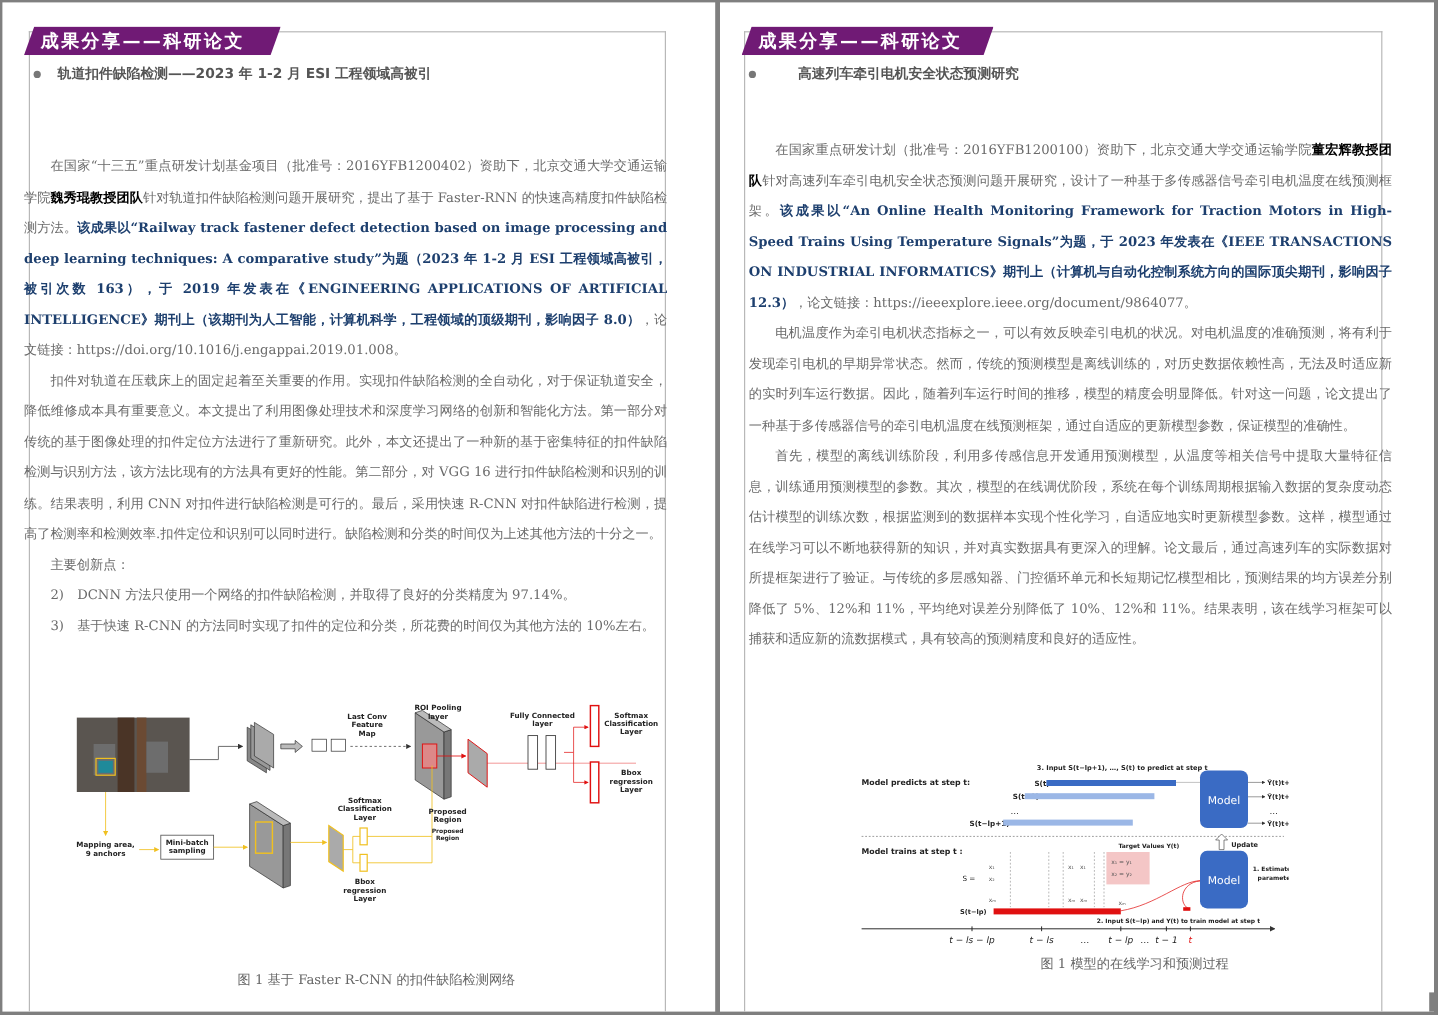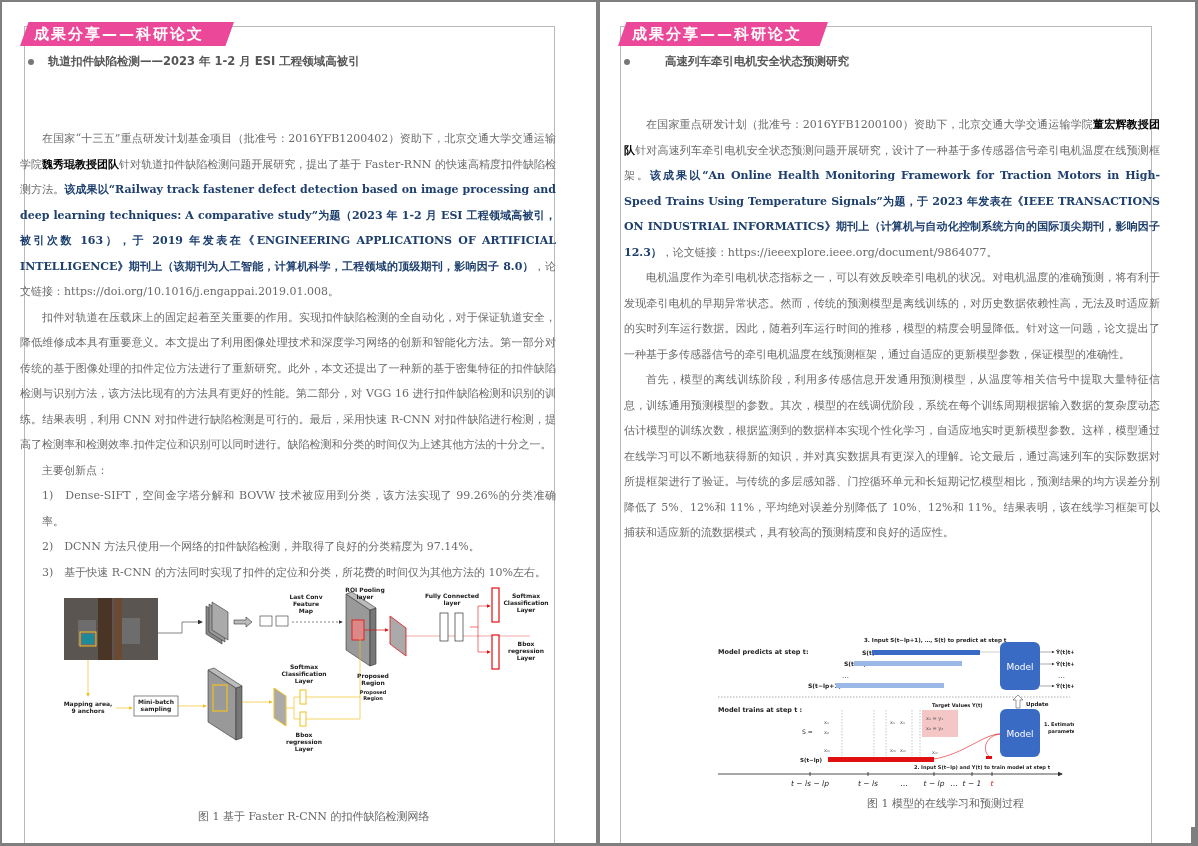--- a/index.html
+++ b/index.html
@@ -3,21 +3,21 @@
 <meta charset="utf-8">
 <style>
   html,body{margin:0;padding:0;}
   body{width:1198px;height:846px;background:#7f7f7f;position:relative;overflow:hidden;font-family:"DejaVu Serif","Liberation Serif",serif;}
   .page{position:absolute;top:2px;background:#fff;height:841px;}
   .page.left{left:2px;width:594px;}
   .page.right{left:600px;width:595px;}
   .frame{position:absolute;top:24px;bottom:0;border:1px solid #b8b8b8;border-bottom:none;}
   .page.left .frame{left:22px;width:529px;}
   .page.right .frame{left:20px;width:530px;}
-  .banner{position:absolute;top:20px;height:24px;background:#ec4899;clip-path:polygon(4% 0,100% 0,96% 100%,0 100%);color:#fff;font-family:"DejaVu Sans","Liberation Sans",sans-serif;font-weight:bold;font-size:15px;letter-spacing:2px;line-height:24px;padding-left:14px;}
+  .banner{position:absolute;top:20px;height:24px;background:#701a75;clip-path:polygon(4% 0,100% 0,96% 100%,0 100%);color:#fff;font-family:"DejaVu Sans","Liberation Sans",sans-serif;font-weight:bold;font-size:15px;letter-spacing:2px;line-height:24px;padding-left:14px;}
   .page.left .banner{left:18px;width:200px;}
   .page.right .banner{left:18px;width:196px;}
   .heading{position:absolute;top:52px;font-family:"DejaVu Sans","Liberation Sans",sans-serif;font-size:11.5px;font-weight:bold;color:#555;display:flex;align-items:center;}
   .heading .dot{display:inline-block;width:6px;height:6px;border-radius:50%;background:#777;margin-right:14px;}
   .page.left .heading{left:26px;align-items:center;}
   .page.right .heading{left:24px;gap:21px;}
   .body-text{position:absolute;font-size:11px;line-height:25.5px;color:#6a6a6a;text-align:justify;}
   .page.left .body-text{left:18px;width:536px;}
   .page.right .body-text{left:24px;width:536px;}
   .body-text p{margin:0;text-indent:2em;}
@@ -36,21 +36,20 @@
   <div class="banner">成果分享——科研论文</div>
   <div class="heading">
     <span class="dot"></span>
     <span>轨道扣件缺陷检测——2023 年 1-2 月 ESI 工程领域高被引</span>
   </div>
   <div class="body-text" style="top:124px;">
     <p><span>在国家“十三五”重点研发计划基金项目（批准号：2016YFB1200402）资助下，北京交通大学交通运输学院</span><span class="em-black">魏秀琨教授团队</span><span>针对轨道扣件缺陷检测问题开展研究，提出了基于 Faster-RNN 的快速高精度扣件缺陷检测方法。</span><span class="em-blue">该成果以“Railway track fastener defect detection based on image processing and deep learning techniques: A comparative study”为题（2023 年 1-2 月 ESI 工程领域高被引，被引次数 163），于 2019 年发表在《ENGINEERING APPLICATIONS OF ARTIFICIAL INTELLIGENCE》期刊上（该期刊为人工智能，计算机科学，工程领域的顶级期刊，影响因子 8.0）</span><span>，论文链接：https://doi.org/10.1016/j.engappai.2019.01.008。</span></p>
     <p>扣件对轨道在压载床上的固定起着至关重要的作用。实现扣件缺陷检测的全自动化，对于保证轨道安全，降低维修成本具有重要意义。本文提出了利用图像处理技术和深度学习网络的创新和智能化方法。第一部分对传统的基于图像处理的扣件定位方法进行了重新研究。此外，本文还提出了一种新的基于密集特征的扣件缺陷检测与识别方法，该方法比现有的方法具有更好的性能。第二部分，对 VGG 16 进行扣件缺陷检测和识别的训练。结果表明，利用 CNN 对扣件进行缺陷检测是可行的。最后，采用快速 R-CNN 对扣件缺陷进行检测，提高了检测率和检测效率.扣件定位和识别可以同时进行。缺陷检测和分类的时间仅为上述其他方法的十分之一。</p>
     <p>主要创新点：</p>
     <div class="list">
-      <p>1)　Dense-SIFT，空间金字塔分解和 BOVW 技术被应用到分类，该方法实现了 99.26%的分类准确率。</p>
       <p>2)　DCNN 方法只使用一个网络的扣件缺陷检测，并取得了良好的分类精度为 97.14%。</p>
       <p>3)　基于快速 R-CNN 的方法同时实现了扣件的定位和分类，所花费的时间仅为其他方法的 10%左右。</p>
     </div>
   </div>
 
   <svg style="position:absolute;left:58px;top:578px;" width="490" height="180" viewBox="0 0 490 180">
     <defs>
       <marker id="ah" markerWidth="6" markerHeight="6" refX="5" refY="3" orient="auto">
           <path d="M0,0 L6,3 L0,6z" fill="#333"></path>
         </marker>

